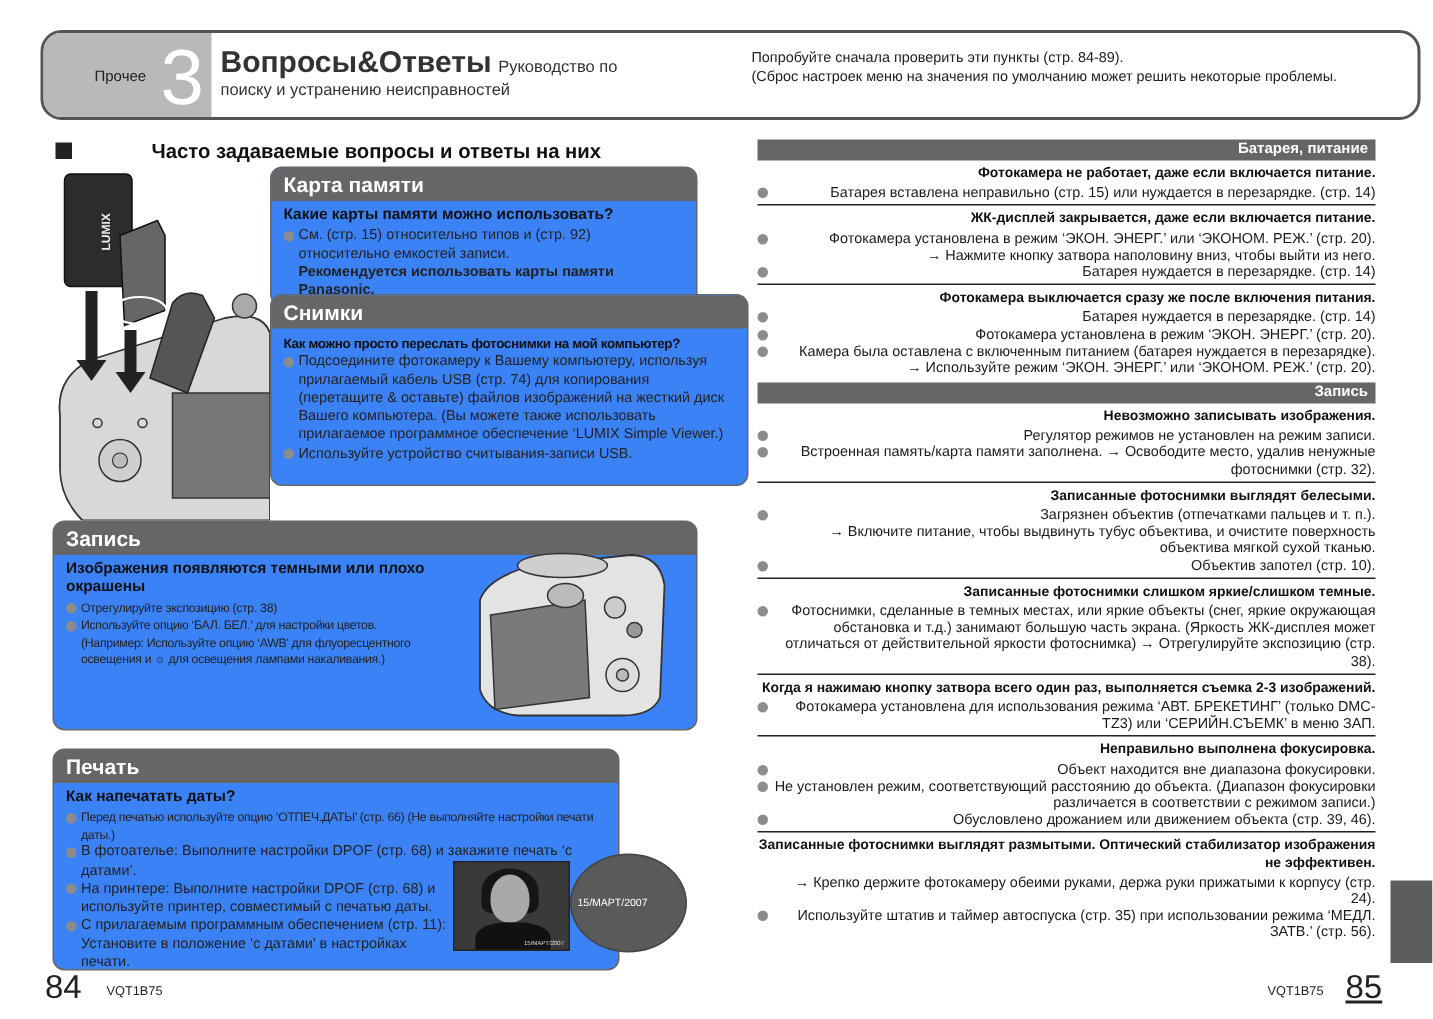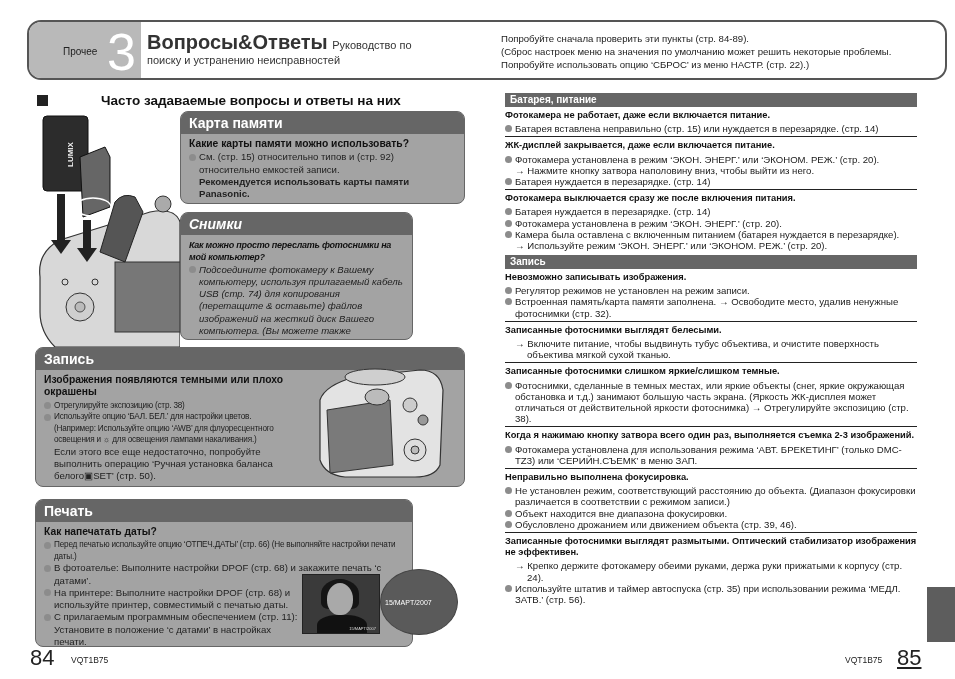--- a/index.html
+++ b/index.html
@@ -32,39 +32,39 @@
 
   
   .faq-heading {
     position: absolute; left: 37px; top: 93px; font-size: 13.5px; font-weight: bold; color: #111;
     display: flex; align-items: center; gap: 48px;
   }
   .faq-square { width: 11px; height: 11px; background: #222; margin-right: 5px; display: inline-block; }
 
   
   .box {
-    position: absolute; border: 1.5px solid #666; border-radius: 8px; background: #a3a3a3; overflow: hidden;
+    position: absolute; border: 1.5px solid #666; border-radius: 8px; background: #3b82f6; overflow: hidden;
   }
   .box-title {
     background: #666; color: #fff; font-weight: bold; font-size: 14px; padding: 3px 8px; height: 22px;
     line-height: 16px;
   }
   .box-body { padding: 4px 8px 4px 8px; font-size: 9.6px; line-height: 12.3px; color: #222; }
   .q { font-weight: bold; font-size: 10.3px; color: #111; margin-bottom: 1px; }
   .q-condensed { font-weight: bold; font-size: 9px; letter-spacing: -0.25px; color: #111; }
   .bullet { position: relative; padding-left: 10px; }
   .bullet .dot {
     position: absolute; left: 0; top: 2.5px; width: 7px; height: 7px; border-radius: 50%; background: #8c8c8c;
   }
   .small { font-size: 8.2px; line-height: 11.5px; letter-spacing: -0.2px; }
   .indent { padding-left: 10px; }
   .strong { font-weight: bold; }
 
   #box-card { left: 180px; top: 111px; width: 285px; height: 93px; }
-  #box-photos { left: 180px; top: 212px; width: 233px; height: 128px; font-style: italic; }
+  #box-photos { left: 180px; top: 196px; width: 319px; height: 128px; }
   #box-record { left: 35px; top: 347px; width: 430px; height: 140px; }
   #box-print { left: 35px; top: 499px; width: 378px; height: 148px; }
 
   #box-record .box-body { width: 265px; }
   #box-print .box-body { padding-right: 8px; }
   .print-lower { width: 255px; }
 
   
   .illus-camera-top { position: absolute; left: 35px; top: 112px; width: 145px; height: 235px; }
   .illus-camera-back { position: absolute; left: 315px; top: 365px; width: 130px; height: 115px; }
@@ -73,21 +73,21 @@
   .illus-photo-hair { position: absolute; left: 18px; top: 4px; width: 38px; height: 30px; background: #151515; border-radius: 50% 50% 20% 20%; }
   .illus-photo-body { position: absolute; left: 14px; top: 40px; width: 50px; height: 25px; background: #111; border-radius: 40% 40% 0 0; }
   .illus-photo-stamp { position: absolute; right: 3px; bottom: 2px; font-size: 4px; color: #ddd; }
   .zoom-bubble {
     position: absolute; left: 380px; top: 569px; width: 78px; height: 66px;
     border: 1px solid #444; border-radius: 50%; background: #5a5a5a; overflow: hidden;
   }
   .zoom-bubble-text { position: absolute; left: 4px; top: 29px; font-size: 7px; color: #fff; }
 
   
-  .rc { position: absolute; left: 505px; width: 412px; }
+  .rc { position: absolute; left: 505px; width: 412px; text-align: right; }
   .rc-header {
     background: #666; color: #fff; font-weight: bold; font-size: 10px; padding: 1px 5px; height: 14px; line-height: 12px;
   }
   .rc-item { border-bottom: 1.4px solid #222; padding: 3px 0 2px 0; font-size: 9.6px; line-height: 11.2px; }
   .rc-item:last-child { border-bottom: none; }
   .rc-q { font-weight: bold; font-size: 9.3px; color: #111; margin-bottom: 2px; }
   .rc .bullet .dot { top: 2px; width: 7px; height: 7px; }
   .arrow-hang { padding-left: 22px; text-indent: -12px; }
 
   #rc-battery { top: 93px; }
@@ -111,21 +111,20 @@
     <span class="header-number">3</span>
   </div>
   <div class="header-title-wrap">
     <span class="header-title">Вопросы&amp;Ответы</span>
     <span class="header-title-sub">Руководство по</span><br>
     <span class="header-title-sub">поиску и устранению неисправностей</span>
   </div>
   <div class="header-note">
     <div>Попробуйте сначала проверить эти пункты (стр. 84-89).</div>
     <div>(Сброс настроек меню на значения по умолчанию может решить некоторые проблемы.</div>
-    <div>Попробуйте использовать опцию ‘СБРОС’ из меню НАСТР. (стр. 22).)</div>
   </div>
 </div>
 
 <div class="faq-heading">
   <span class="faq-square"></span>
   <span>Часто задаваемые вопросы и ответы на них</span>
 </div>
 
 <svg class="illus-camera-top" viewBox="0 0 145 235">
 
@@ -184,21 +183,20 @@
     <div class="q">Изображения появляются темными или плохо окрашены</div>
     <div class="bullet small">
       <span class="dot"></span>
       <span>Отрегулируйте экспозицию (стр. 38)</span>
     </div>
     <div class="bullet small">
       <span class="dot"></span>
       <span>Используйте опцию ‘БАЛ. БЕЛ.’ для настройки цветов.</span>
     </div>
     <div class="indent small">(Например: Используйте опцию ‘AWB’ для флуоресцентного освещения и ☼ для освещения лампами накаливания.)</div>
-    <div class="indent">Если этого все еще недостаточно, попробуйте выполнить операцию ‘Ручная установка баланса белого▣SET’ (стр. 50).</div>
   </div>
 </div>
 
 <svg class="illus-camera-back" viewBox="0 0 130 115">
   <path d="M5 35 Q10 20 40 12 L105 5 Q125 5 128 25 L125 100 Q120 112 100 112 L30 112 Q10 110 5 95 Z" fill="#e3e3e3" stroke="#333" stroke-width="1.2"></path>
   <ellipse cx="60" cy="12" rx="30" ry="8" fill="#cfcfcf" stroke="#333"></ellipse>
   <path d="M12 45 L75 35 L78 100 L15 108 Z" fill="#7a7a7a" stroke="#333"></path>
   <ellipse cx="62" cy="32" rx="12" ry="8" fill="#bbb" stroke="#333"></ellipse>
   <circle cx="95" cy="40" r="7" fill="#ccc" stroke="#333"></circle>
   <circle cx="108" cy="55" r="5" fill="#999" stroke="#333"></circle>
@@ -267,34 +265,36 @@
 <div class="rc" id="rc-record">
   <div class="rc-header">Запись</div>
   <div class="rc-list">
       <div class="rc-item">
         <div class="rc-q">Невозможно записывать изображения.</div>
         <div class="bullet"><span class="dot"></span><span>Регулятор режимов не установлен на режим записи.</span></div>
         <div class="bullet"><span class="dot"></span><span>Встроенная память/карта памяти заполнена. → Освободите место, удалив ненужные фотоснимки (стр. 32).</span></div>
       </div>
       <div class="rc-item">
         <div class="rc-q">Записанные фотоснимки выглядят белесыми.</div>
+        <div class="bullet"><span class="dot"></span><span>Загрязнен объектив (отпечатками пальцев и т. п.).</span></div>
         <div class="arrow-hang">→ Включите питание, чтобы выдвинуть тубус объектива, и очистите поверхность объектива мягкой сухой тканью.</div>
+        <div class="bullet"><span class="dot"></span><span>Объектив запотел (стр. 10).</span></div>
       </div>
       <div class="rc-item">
         <div class="rc-q">Записанные фотоснимки слишком яркие/слишком темные.</div>
         <div class="bullet"><span class="dot"></span><span>Фотоснимки, сделанные в темных местах, или яркие объекты (снег, яркие окружающая обстановка и т.д.) занимают большую часть экрана. (Яркость ЖК-дисплея может отличаться от действительной яркости фотоснимка) → Отрегулируйте экспозицию (стр. 38).</span></div>
       </div>
       <div class="rc-item">
         <div class="rc-q">Когда я нажимаю кнопку затвора всего один раз, выполняется съемка 2-3 изображений.</div>
         <div class="bullet"><span class="dot"></span><span>Фотокамера установлена для использования режима ‘АВТ. БРЕКЕТИНГ’ (только DMC-TZ3) или ‘СЕРИЙН.СЪЕМК’ в меню ЗАП.</span></div>
       </div>
       <div class="rc-item">
         <div class="rc-q">Неправильно выполнена фокусировка.</div>
+        <div class="bullet"><span class="dot"></span><span>Объект находится вне диапазона фокусировки.</span></div>
         <div class="bullet"><span class="dot"></span><span>Не установлен режим, соответствующий расстоянию до объекта. (Диапазон фокусировки различается в соответствии с режимом записи.)</span></div>
-        <div class="bullet"><span class="dot"></span><span>Объект находится вне диапазона фокусировки.</span></div>
         <div class="bullet"><span class="dot"></span><span>Обусловлено дрожанием или движением объекта (стр. 39, 46).</span></div>
       </div>
       <div class="rc-item">
         <div class="rc-q">Записанные фотоснимки выглядят размытыми. Оптический стабилизатор изображения не эффективен.</div>
         <div class="arrow-hang">→ Крепко держите фотокамеру обеими руками, держа руки прижатыми к корпусу (стр. 24).</div>
         <div class="bullet"><span class="dot"></span><span>Используйте штатив и таймер автоспуска (стр. 35) при использовании режима ‘МЕДЛ. ЗАТВ.’ (стр. 56).</span></div>
       </div>
     </div>
 </div>
 

